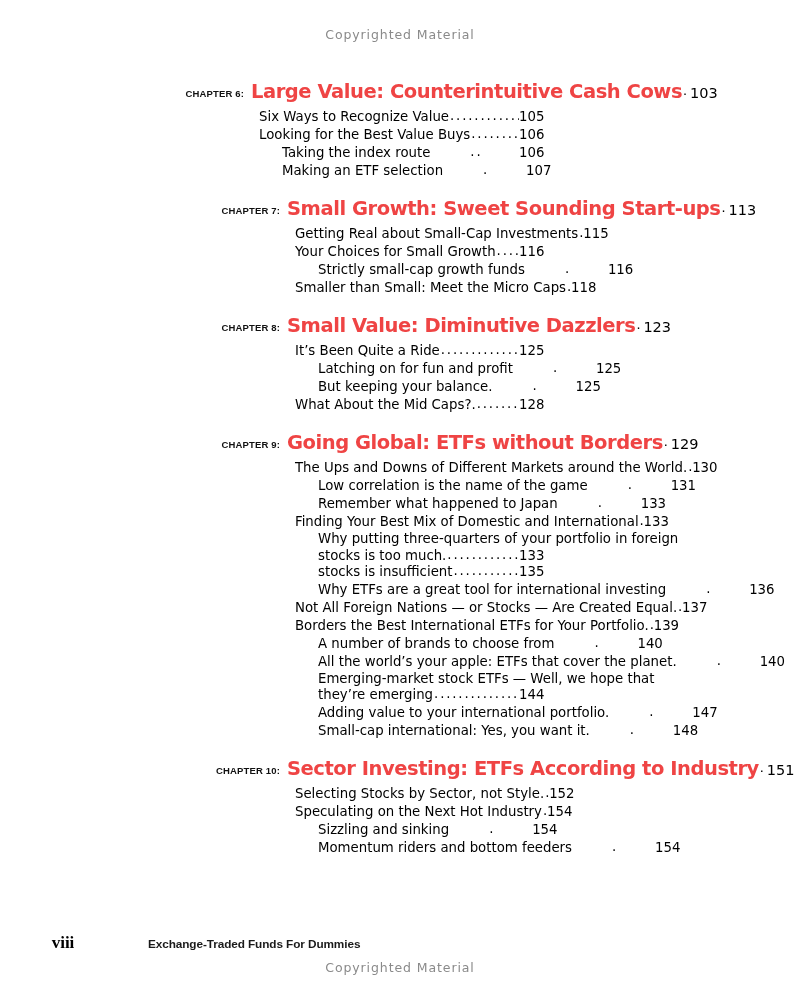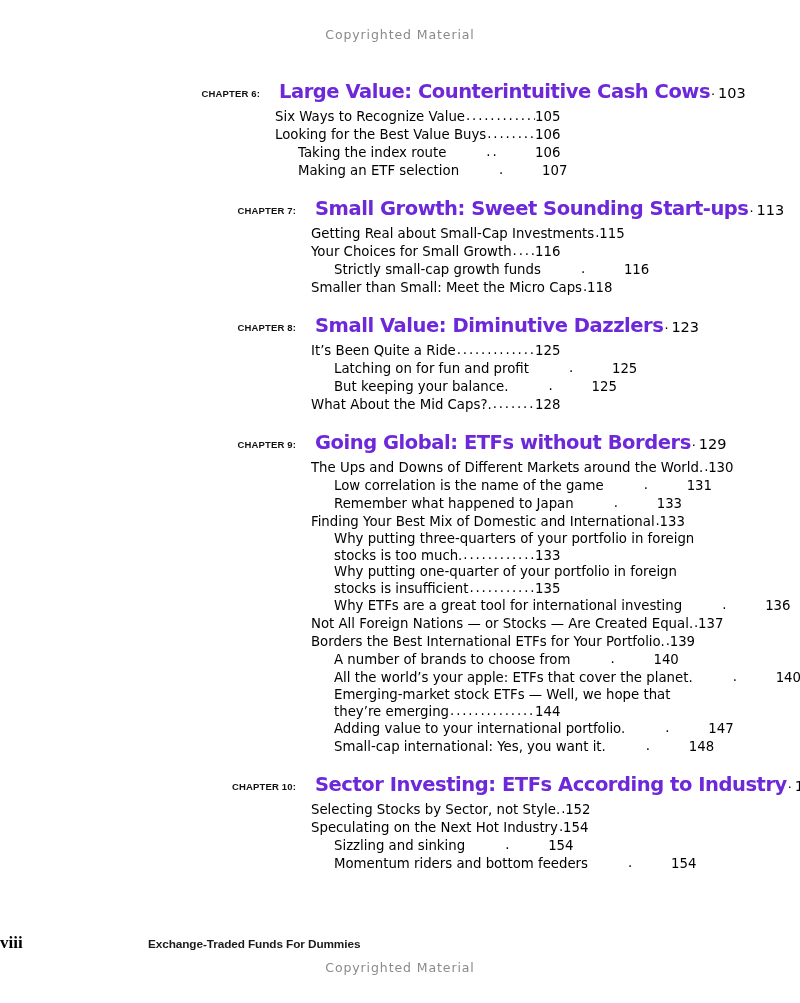--- a/index.html
+++ b/index.html
@@ -35,21 +35,21 @@
     letter-spacing: 0.9px;
     color: #8a8a8a;
     user-select: none;
   }
   .watermark-top { top: 27px; }
   .watermark-bottom { top: 960px; }
 
   
   .toc {
     position: absolute;
-    left: 16px;
+    left: 0;
     top: 80px;
     width: 636px;
   }
 
   .chapter-block { margin-bottom: 0; }
   .chapter-block + .chapter-block { margin-top: 17px; padding-left: 36px; }
 
   
   .chapter-head {
     display: flex;
@@ -71,23 +71,22 @@
     color: #111111;
     white-space: nowrap;
     position: relative;
     top: -1px;
   }
   .chapter-title {
     font-family: "DejaVu Sans", sans-serif;
     font-weight: bold;
     font-size: 19.5px;
     letter-spacing: -0.45px;
-    color: #6d28d9;
-    white-space: nowrap;
-    margin-left: 12px;
+    color: #ef4444;
+    white-space: nowrap;
   }
   .chapter-leader {
     flex: 1 1 auto;
     position: relative;
     top: -3px;
     margin: 0 1px 0 1px;
     overflow: hidden;
     white-space: nowrap;
     color: #000000;
     font-size: 14.5px;
@@ -178,21 +177,21 @@
     position: absolute;
     left: 0;
     top: 933px;
     width: 800px;
     display: flex;
     align-items: baseline;
   }
   .folio {
     width: 126px;
     flex: 0 0 126px;
-    text-align: left;
+    text-align: center;
     padding-right: 0;
     box-sizing: border-box;
     font-family: "Liberation Serif", serif;
     font-weight: bold;
     font-size: 17px;
     color: #000000;
   }
   .running-head {
     margin-left: 22px;
     font-family: "Liberation Sans", sans-serif;
@@ -323,21 +322,20 @@
         </div>
         <div class="entry-wrap lvl2">
           <div class="line1">Why putting three-quarters of your portfolio in foreign</div>
           <div class="line2">
             <span class="text">stocks is too much.</span>
             <span class="leader"></span>
             <span class="pg">133</span>
           </div>
         </div>
         <div class="entry-wrap lvl2">
-          <div class="line1">Why putting one-quarter of your portfolio in foreign</div>
           <div class="line2">
             <span class="text">stocks is insufficient</span>
             <span class="leader"></span>
             <span class="pg">135</span>
           </div>
         </div>
         <div class="entry lvl2">
           <span class="text">Why ETFs are a great tool for international investing</span>
           <span class="leader"></span>
           <span class="pg">136</span>

